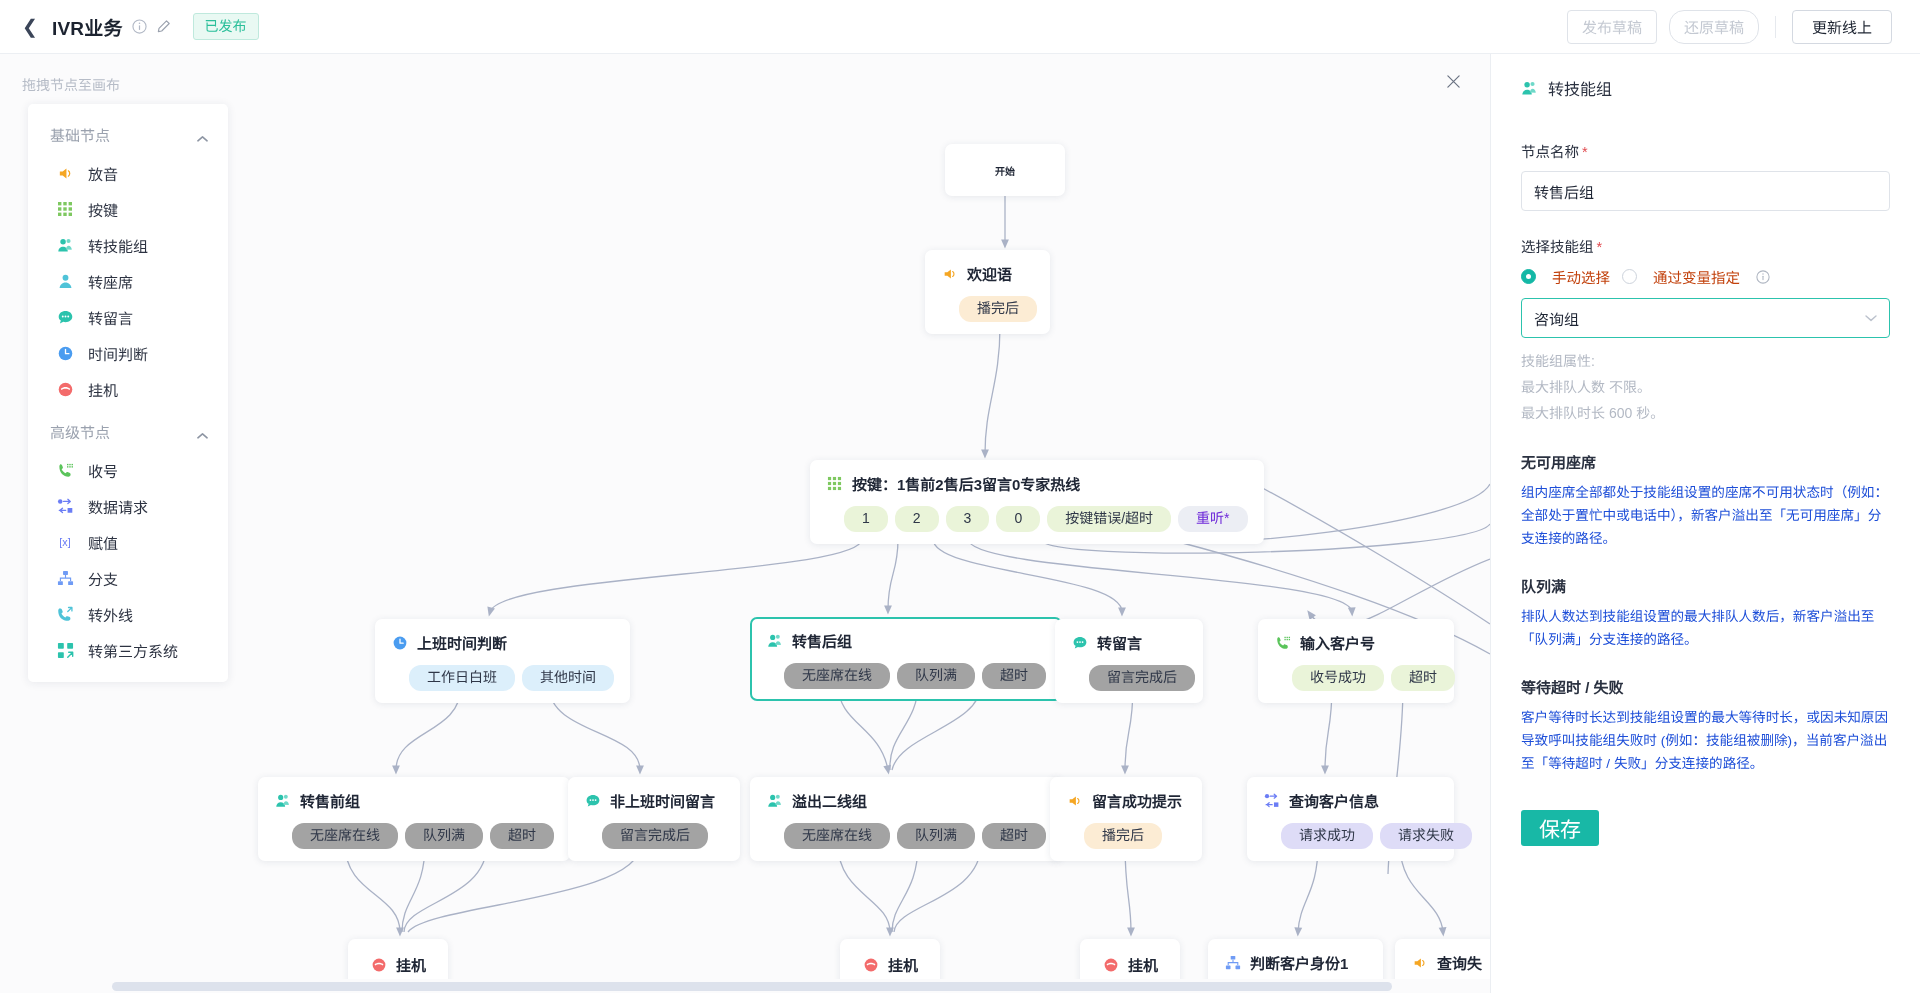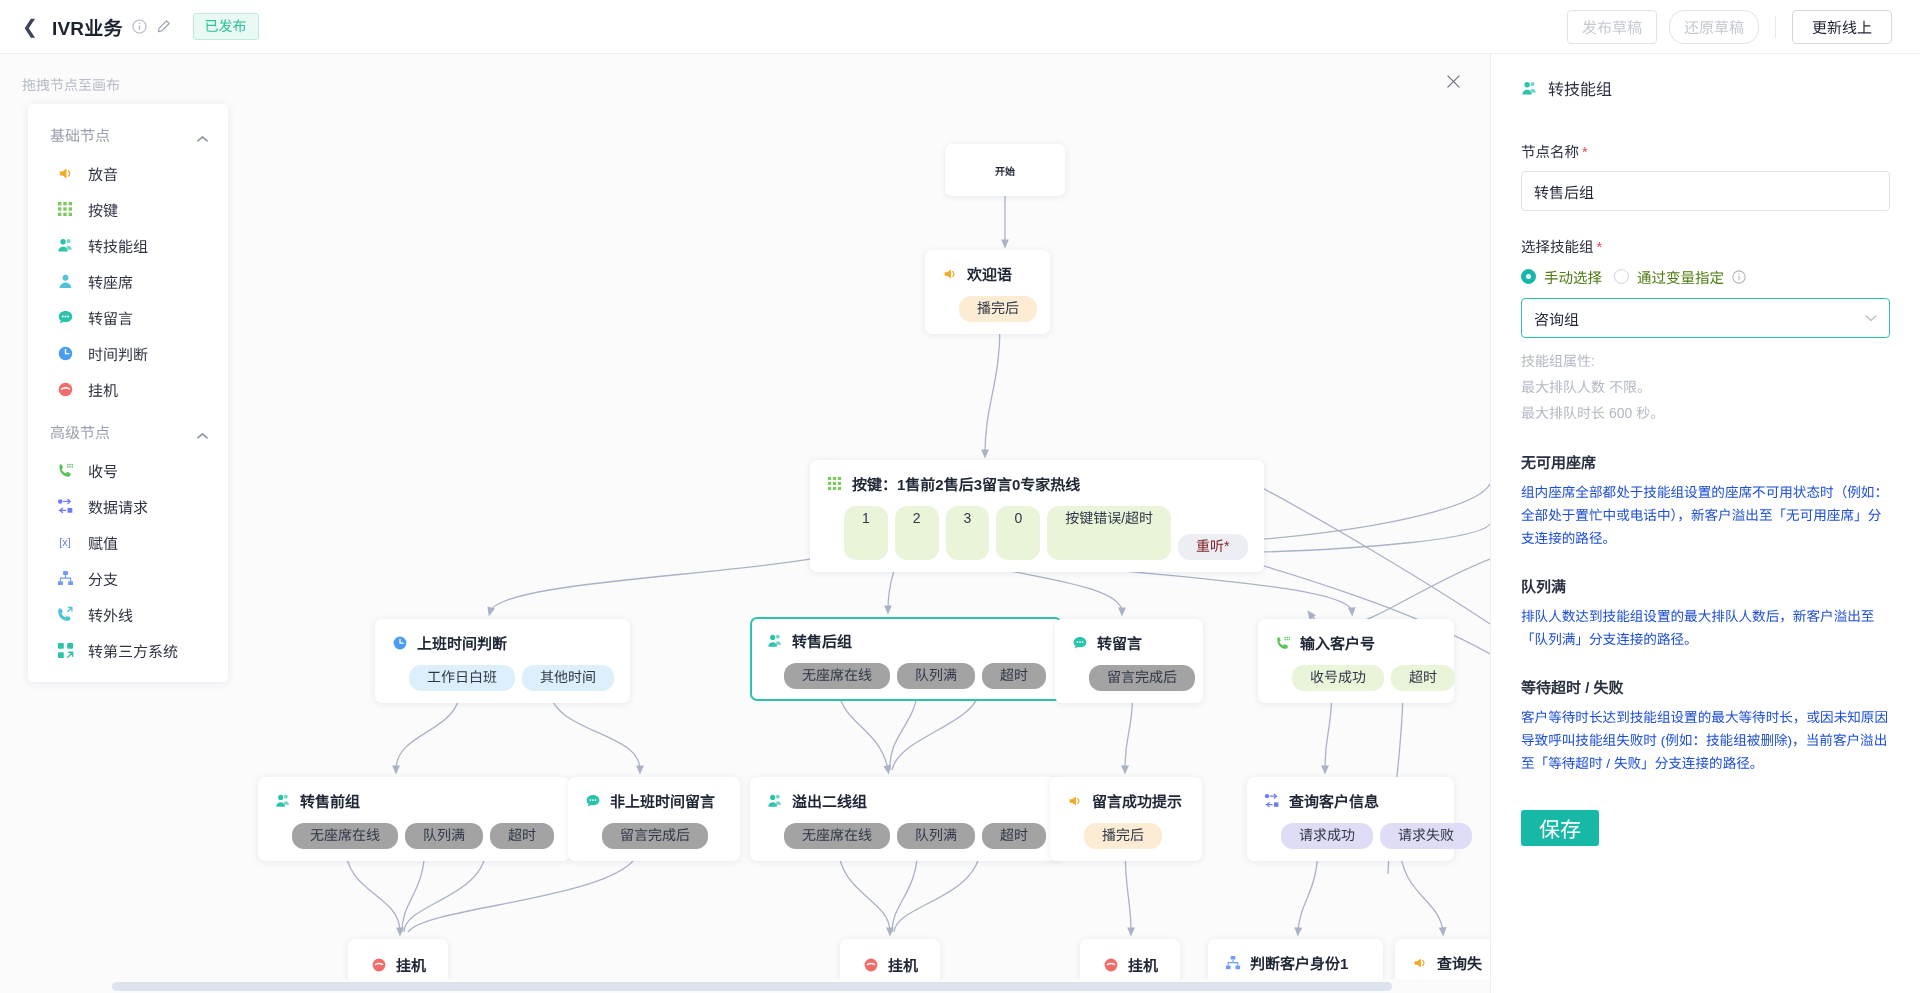--- a/index.html
+++ b/index.html
@@ -104,21 +104,21 @@
   }
   .port {
     font-size: 14px; padding: 4px 18px; border-radius: 12px; white-space: nowrap;
     line-height: 1.25; color: #2f3748;
   }
   .port.green  { background: #eaf4d9; }
   .port.teal   { background: #a3a3a3; }
   .port.blue   { background: #dceffb; }
   .port.orange { background: #fcecd4; }
   .port.violet { background: #dedcf7; }
-  .port.grey   { background: #eceef4; color: #7f1d1d; margin-top: 28px; }
+  .port.grey   { background: #eceef4; color: #6d28d9; }
   .node.simple { padding: 15px 22px; }
   .node.simple .node-head { font-size: 15px; }
 
   
   .node.start { padding: 0; width: 120px; height: 52px;
     display: flex; align-items: center; justify-content: center;
     font-size: 10px; color: #1f2635; font-weight: bold; }
 
   
   #edges { position: absolute; left: 0; top: 0; width: 1490px; height: 939px; pointer-events: none; }
@@ -157,22 +157,22 @@
   }
   .req { color: #e0484d; margin-left: 3px; }
   .p-input {
     width: 100%; height: 40px; border: 1px solid #dfe3e9; border-radius: 4px;
     font-size: 15px; color: #1f2635; padding: 0 12px;
     font-family: inherit; background: #fff; outline: none;
   }
   .p-gap { height: 24px; }
   .radio-row { display: flex; align-items: center; gap: 12px; margin-bottom: 11px; }
   .radio {
-    display: inline-flex; align-items: center; gap: 8px;
-    font-size: 14.5px; color: #4d7c0f; cursor: pointer;
+    display: inline-flex; align-items: center; gap: 16px;
+    font-size: 14.5px; color: #c2410c; cursor: pointer;
   }
   .rdot {
     width: 15px; height: 15px; border-radius: 50%;
     border: 1px solid #cdd3dc; background: #fff; flex: 0 0 15px;
     display: inline-flex; align-items: center; justify-content: center;
   }
   .rdot.on { border-color: #14b8a6; background: #14b8a6; }
   .rdot.on::after { content: ""; width: 5px; height: 5px; border-radius: 50%; background: #fff; }
   .radio .inf { color: #aeb5c1; display: inline-flex; }
   .p-select {

